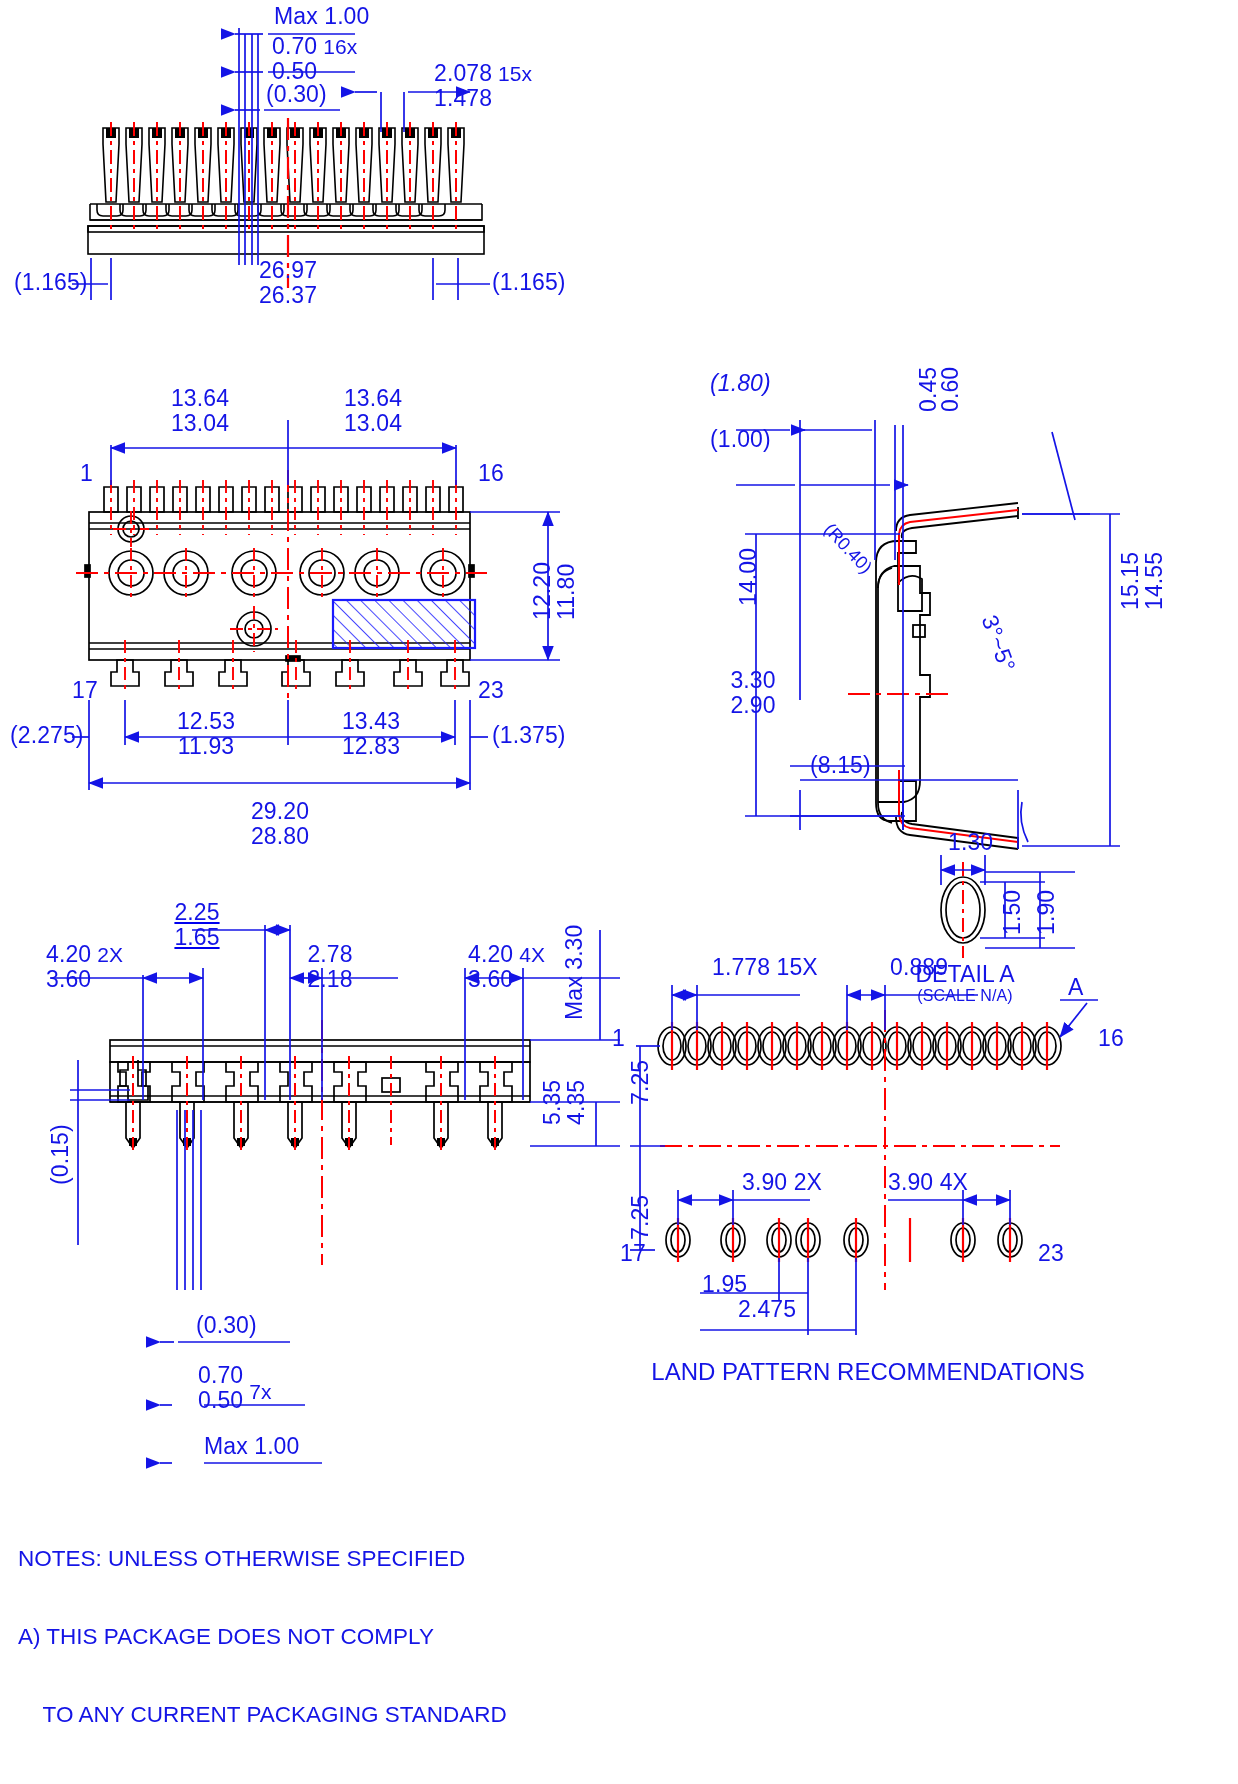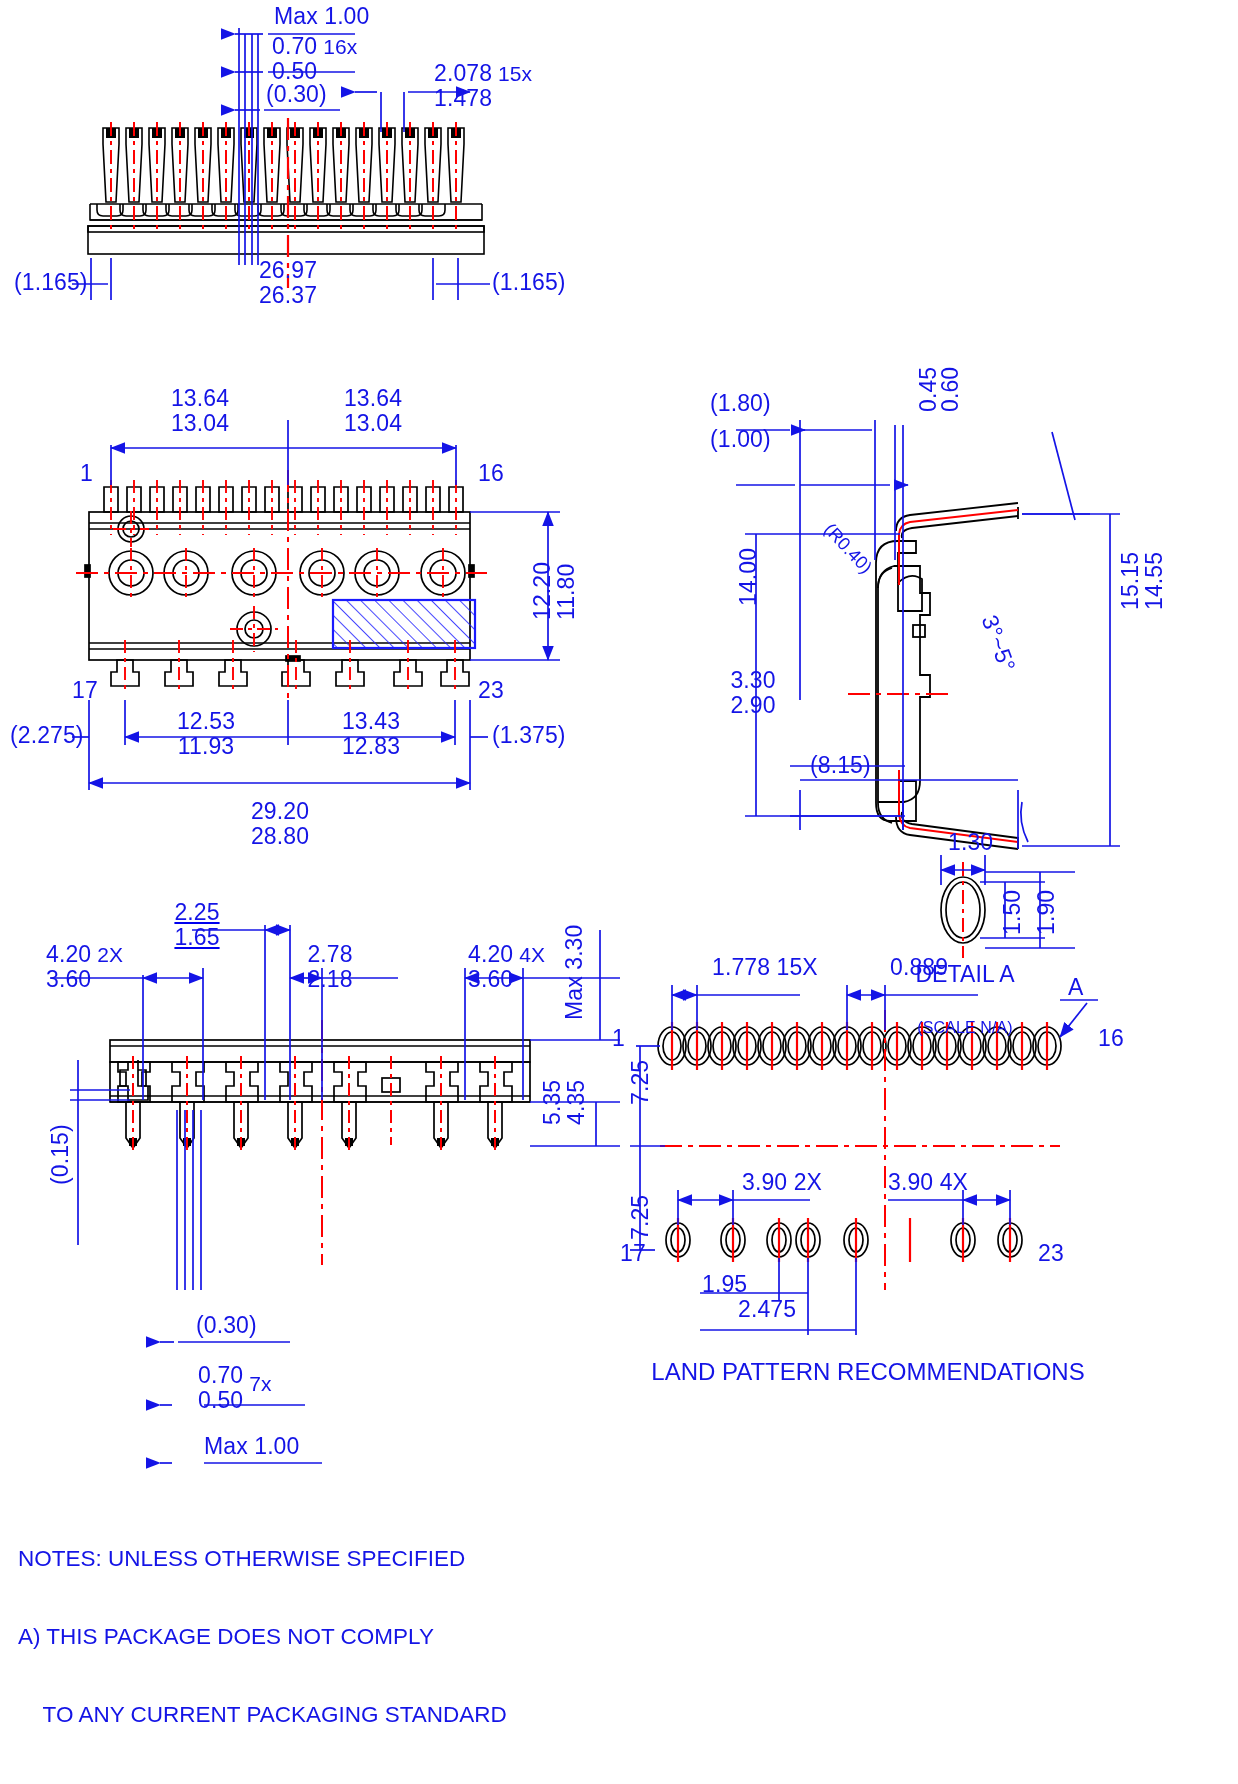--- a/index.html
+++ b/index.html
@@ -660,21 +660,21 @@
   <span class="lbl big" style="position:static;">13.43</span>
   <span class="lbl big" style="position:static;">12.83</span>
 </div>
 <div class="lbl big" style="left:10px;top:723px;">(2.275)</div>
 <div class="lbl big" style="left:492px;top:723px;">(1.375)</div>
 <div class="stack" style="position:absolute;left:280px;top:758px;transform:translateX(-50%);margin-top:41px;">
   <span class="lbl big" style="position:static;">29.20</span>
   <span class="lbl big" style="position:static;">28.80</span>
 </div>
 
-<div class="lbl big" style="left:710px;top:391px;">(1.80)</div>
+<div class="lbl big" style="left:710px;top:371px;font-style:italic;">(1.80)</div>
 <div class="lbl big" style="left:710px;top:427px;">(1.00)</div>
 <div class="lbl big rot" style="left:938px;top:412px;">0.60</div>
 <div class="lbl big rot" style="left:916px;top:412px;">0.45</div>
 <div class="lbl sm" style="left:834px;top:520px;transform:rotate(47deg);transform-origin:0 0;">(R0.40)</div>
 <div class="lbl big rot" style="left:736px;top:606px;">14.00</div>
 <div class="lbl big rot" style="left:1118px;top:610px;">15.15</div>
 <div class="lbl big rot" style="left:1142px;top:610px;">14.55</div>
 <div class="lbl big" style="left:1000px;top:612px;transform:rotate(70deg);transform-origin:0 0;">3°~5°</div>
 <div class="stack" style="position:absolute;left:753px;top:668px;transform:translateX(-50%);">
   <span class="lbl big" style="position:static;">3.30</span>
@@ -707,21 +707,21 @@
 <div class="lbl big rot" style="left:562px;top:1020px;">Max 3.30</div>
 <div class="lbl big rot" style="left:540px;top:1125px;">5.35</div>
 <div class="lbl big rot" style="left:564px;top:1125px;">4.35</div>
 <div class="lbl big rot" style="left:48px;top:1185px;">(0.15)</div>
 <div class="lbl big" style="left:196px;top:1313px;">(0.30)</div>
 <div class="row" style="position:absolute;left:198px;top:1363px;align-items:flex-start;">
   <div class="stack">
     <span class="lbl big" style="position:static;">0.70</span>
     <span class="lbl big" style="position:static;">0.50</span>
   </div>
-  <span class="lbl" style="position:static;margin-top:10px;">7x</span>
+  <span class="lbl" style="position:static;margin-top:18px;">7x</span>
 </div>
 <div class="lbl big" style="left:204px;top:1434px;">Max 1.00</div>
 
 <div class="lbl big" style="left:712px;top:955px;">1.778 15X</div>
 <div class="lbl big" style="left:890px;top:955px;">0.889</div>
 <div class="lbl big" style="left:612px;top:1026px;">1</div>
 <div class="lbl big" style="left:1098px;top:1026px;">16</div>
 <div class="lbl big rot" style="left:628px;top:1105px;">7.25</div>
 <div class="lbl big rot" style="left:628px;top:1240px;">7.25</div>
 <div class="lbl big" style="left:742px;top:1170px;">3.90 2X</div>
@@ -729,21 +729,21 @@
 <div class="lbl big" style="left:620px;top:1241px;">17</div>
 <div class="lbl big" style="left:1038px;top:1241px;">23</div>
 <div class="lbl big" style="left:702px;top:1272px;">1.95</div>
 <div class="lbl big" style="left:738px;top:1297px;">2.475</div>
 
 <div class="lbl big" style="left:948px;top:830px;">1.30</div>
 <div class="lbl big rot" style="left:1000px;top:935px;">1.50</div>
 <div class="lbl big rot" style="left:1034px;top:935px;">1.90</div>
 <div class="detailA" style="left:880px;top:962px;width:170px;">
   <div class="lbl big" style="position:static;display:block;">DETAIL A</div>
-  <div class="lbl xs" style="position:static;display:block;margin-top:32px;">(SCALE N/A)</div>
+  <div class="lbl xs" style="position:static;display:block;">(SCALE N/A)</div>
 </div>
 <div class="lbl big" style="left:1068px;top:975px;">A</div>
 
 <div class="lpr">LAND PATTERN RECOMMENDATIONS</div>
 
 <div class="notes">
   <div>NOTES: UNLESS OTHERWISE SPECIFIED</div>
   <div>A) THIS PACKAGE DOES NOT COMPLY</div>
   <div>    TO ANY CURRENT PACKAGING STANDARD</div>
   <div>B) ALL DIMENSIONS ARE IN MILLIMETERS</div>

